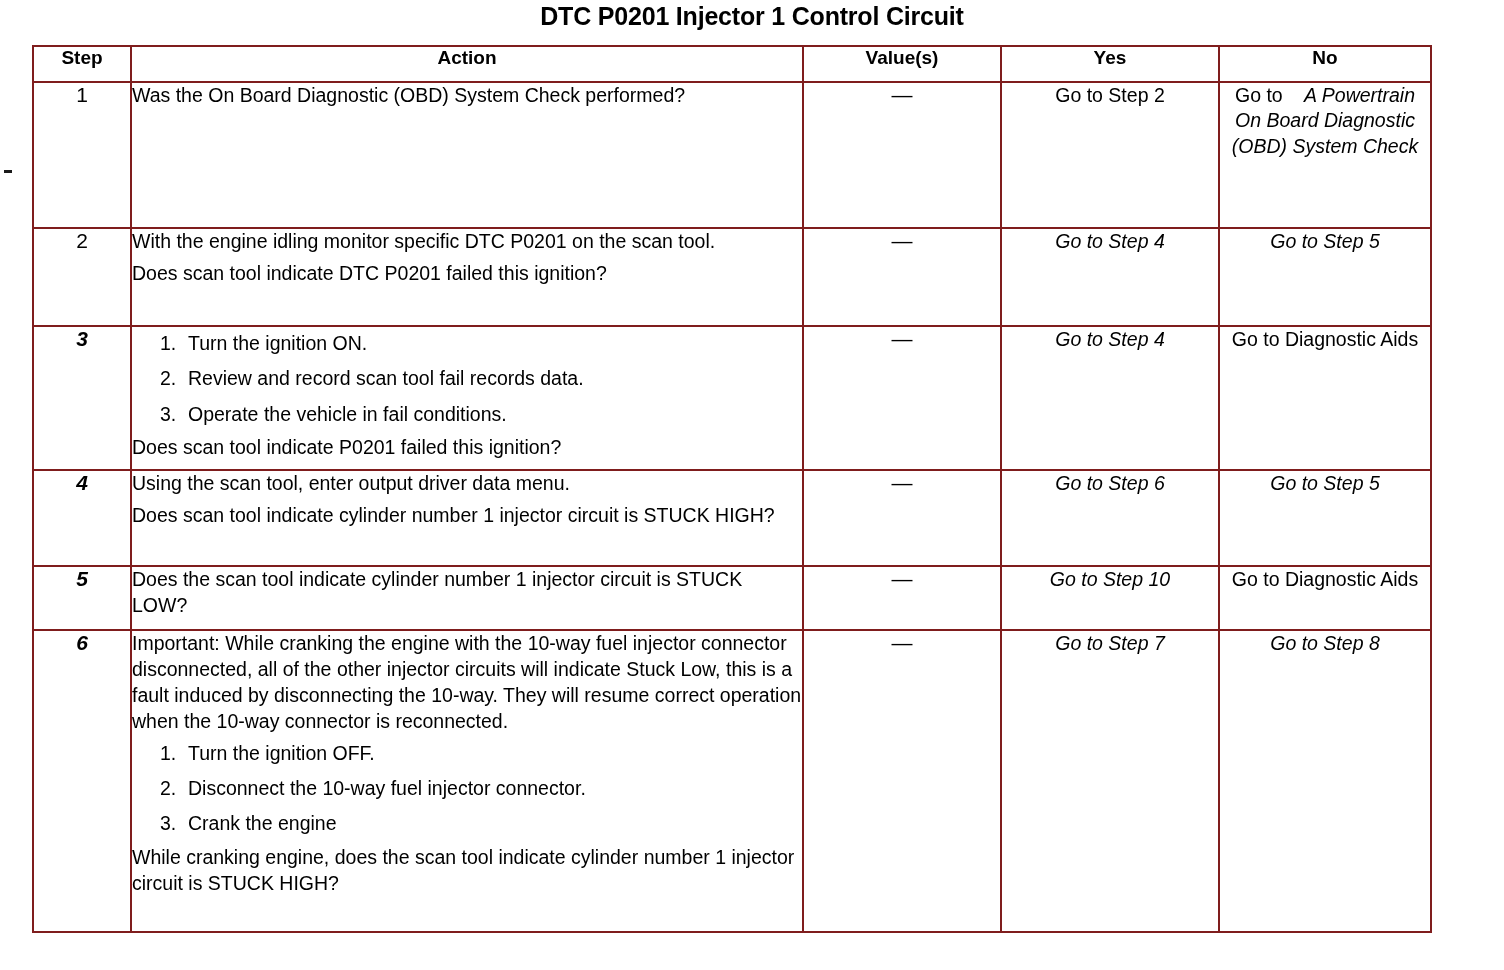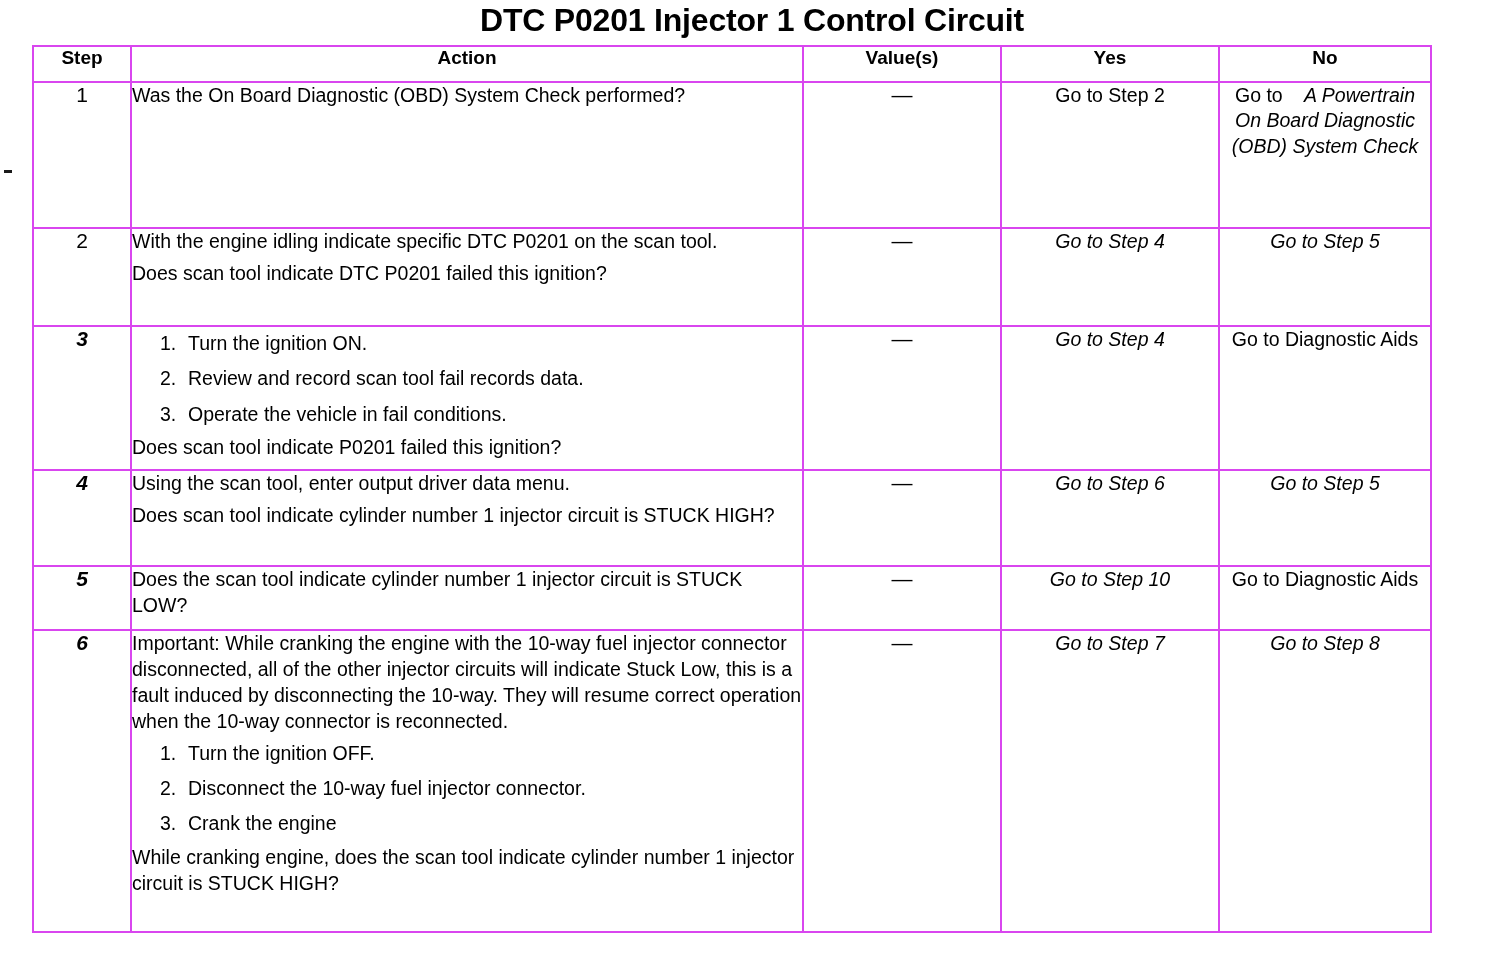--- a/index.html
+++ b/index.html
@@ -15,35 +15,35 @@
     position: relative;
     overflow: hidden;
   }
 
   #page-title {
     position: absolute;
     top: 2px;
     left: 0;
     width: 1504px;
     text-align: center;
-    font-size: 32px;
+    font-size: 25px;
     font-weight: bold;
     letter-spacing: -0.2px;
   }
 
   #dtc-table {
     position: absolute;
     left: 32px;
     top: 45px;
     width: 1398px;
     border-collapse: collapse;
     table-layout: fixed;
   }
   #dtc-table td, #dtc-table th {
-    border: 2px solid #d946ef;
+    border: 2px solid #7f1d1d;
     padding: 0;
     vertical-align: top;
   }
 
   .col-step   { width: 98px;  }
   .col-action { width: 672px; }
   .col-value  { width: 198px; }
   .col-yes    { width: 218px; }
   .col-no     { width: 212px; }
 
@@ -162,21 +162,21 @@
         <p>Was the On Board Diagnostic (OBD) System Check performed?</p>
       </td>
       <td class="cell-value">—</td>
       <td class="cell-answer">Go to Step 2</td>
       <td class="cell-answer mid"><span class="lead">Go to </span><span class="it">A Powertrain On Board Diagnostic (OBD) System Check</span></td>
     </tr>
 
     <tr class="r2">
       <td class="cell-step">2</td>
       <td class="cell-action">
-        <p>With the engine idling indicate specific DTC P0201 on the scan tool.</p>
+        <p>With the engine idling monitor specific DTC P0201 on the scan tool.</p>
         <p>Does scan tool indicate DTC P0201 failed this ignition?</p>
       </td>
       <td class="cell-value">—</td>
       <td class="cell-answer ital">Go to Step 4</td>
       <td class="cell-answer ital">Go to Step 5</td>
     </tr>
 
     <tr class="r3">
       <td class="cell-step ital">3</td>
       <td class="cell-action">

